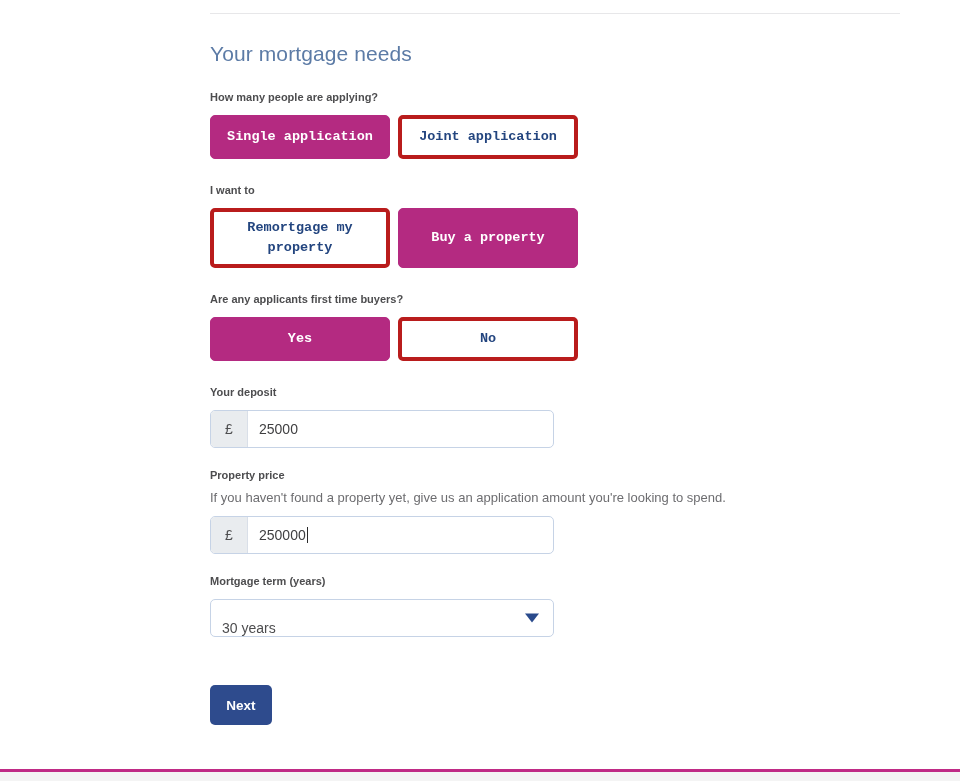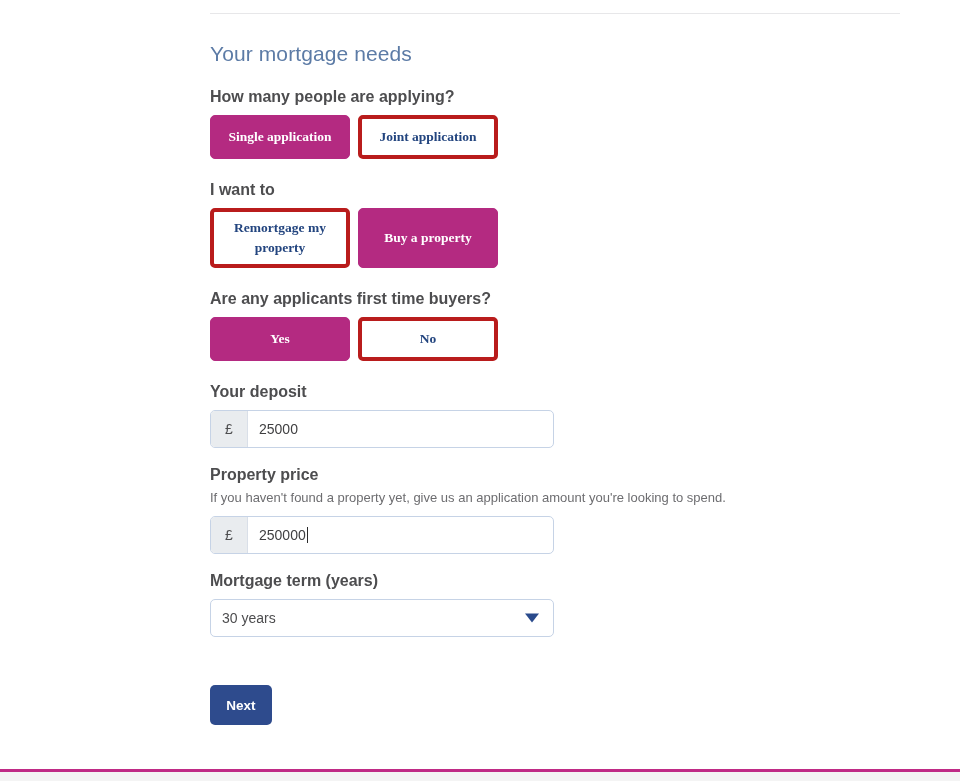--- a/index.html
+++ b/index.html
@@ -60,55 +60,55 @@
     letter-spacing: 0.1px;
     line-height: 28px;
   }
 
   .field-group {
     margin-bottom: 22px;
   }
   .field-group.tight { margin-bottom: 18px; }
 
   .field-label {
-    font-size: 16px;
+    font-size: 11px;
     font-weight: bold;
     color: #4d4d4f;
     margin-bottom: 9px;
     line-height: 18px;
   }
 
   .field-help {
     font-size: 13px;
     color: #6d6d70;
     font-weight: normal;
     margin: -4px 0 9px 0;
     line-height: 18px;
   }
 
   
   .toggle-row {
     display: flex;
     gap: 8px;
   }
   .toggle-btn {
-    width: 140px;
+    width: 180px;
     min-height: 44px;
     box-sizing: border-box;
     border-radius: 5px;
     font-size: 13.5px;
     font-weight: bold;
     display: flex;
     align-items: center;
     justify-content: center;
     text-align: center;
     padding: 6px 10px;
     cursor: pointer;
     line-height: 20px;
-    font-family: Liberation Serif, serif;
+    font-family: Liberation Mono, monospace;
   }
   .toggle-btn.selected {
     background: #b42a81;
     border: 1px solid #b42a81;
     color: #ffffff;
   }
   .toggle-btn.unselected {
     background: #ffffff;
     border: 4px solid #b91c1c;
     color: #23457f;
@@ -158,21 +158,21 @@
   
   .select-box {
     position: relative;
     width: 344px;
     height: 38px;
     box-sizing: border-box;
     border: 1px solid #c6d3e6;
     border-radius: 5px;
     background: #ffffff;
     display: flex;
-    align-items: center;
+    align-items: flex-end;
     padding-left: 11px;
     font-size: 14px;
     color: #4d4d4f;
     cursor: pointer;
   }
   .select-arrow {
     position: absolute;
     right: 14px;
     top: 50%;
     transform: translateY(-50%);

